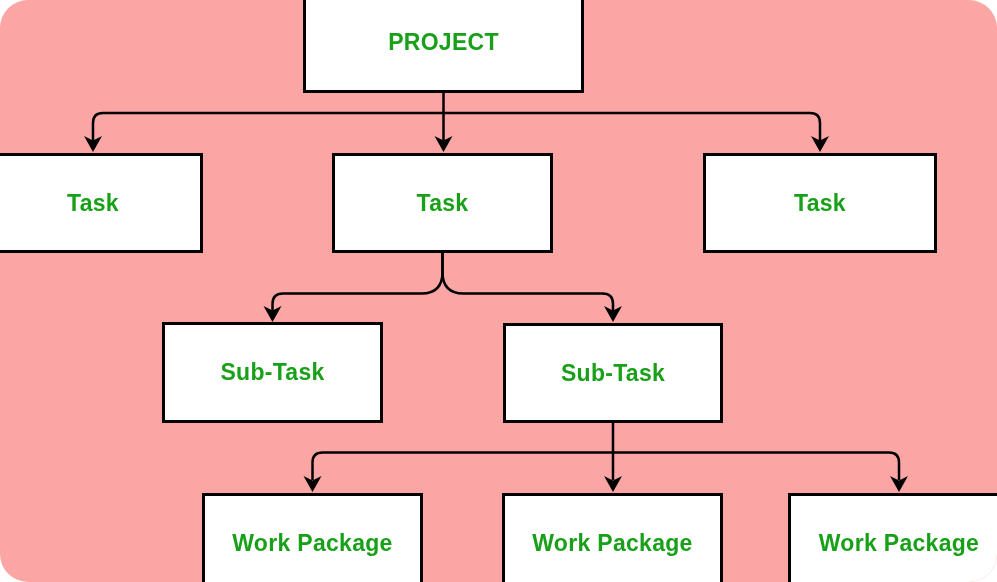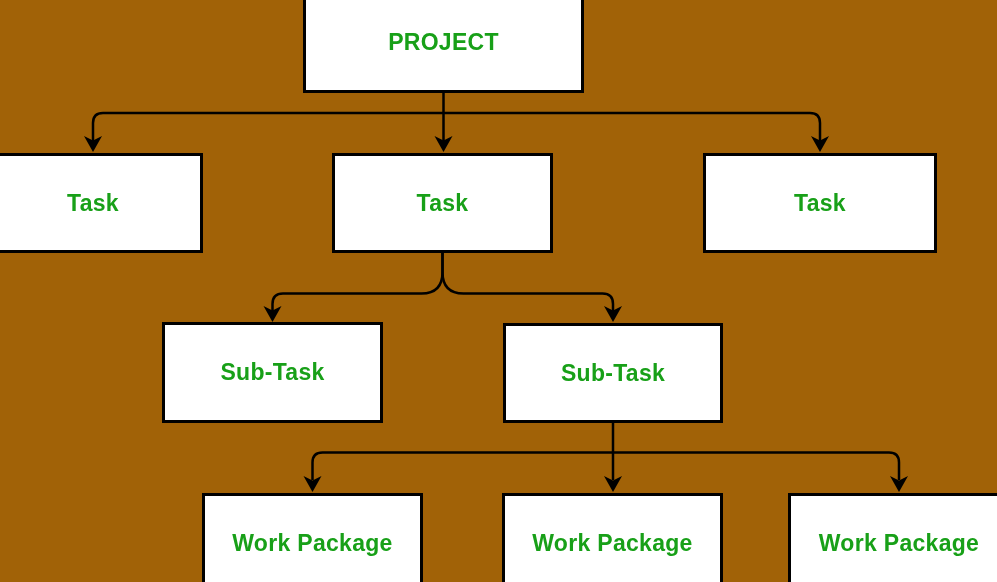--- a/index.html
+++ b/index.html
@@ -1,22 +1,23 @@
 <!DOCTYPE html>
 <html style="--node-green: #18A018;"><head>
 <meta charset="utf-8">
 <style>
   html, body { margin: 0; padding: 0; background: #ffffff; }
   .canvas {
     position: relative;
     width: 997px;
     height: 582px;
-    background: #a16207;
+    background: #fca5a5;
     overflow: hidden;
     font-family: "Liberation Sans", sans-serif;
+    border-radius: 28px;
   }
   svg.connectors {
     position: absolute;
     left: 0; top: 0;
     width: 997px; height: 582px;
   }
   svg.connectors path.line {
     fill: none;
     stroke: #000000;
     stroke-width: 2.5;

